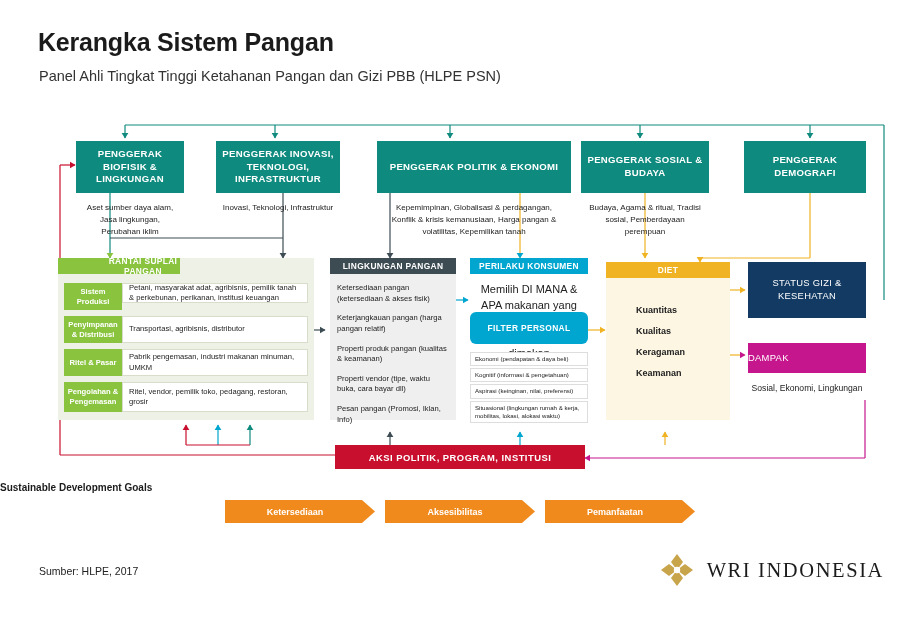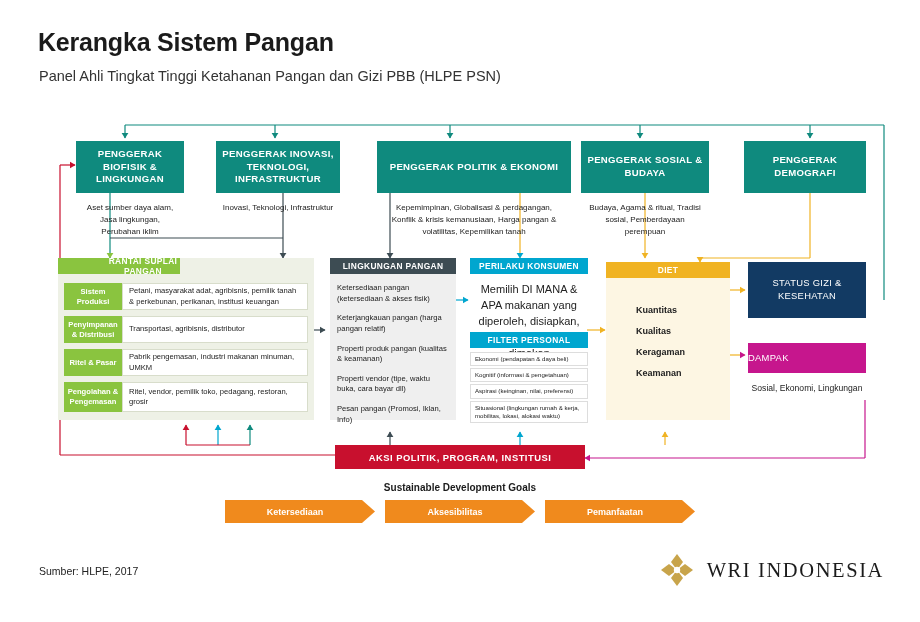--- a/index.html
+++ b/index.html
@@ -174,21 +174,21 @@
     letter-spacing: 0.5px;
     display: flex;
     align-items: center;
     justify-content: center;
     text-transform: uppercase;
   }
 
   .sdg-label {
     position: absolute;
     width: 100%;
-    text-align: center;
+    text-align: left;
     font-size: 10px;
     font-weight: bold;
     color: #1b1b1b;
   }
 
   
   .sdg-arrow {
     position: absolute;
     height: 23px;
     background: #f08a1d;
@@ -346,21 +346,21 @@
   </div>
 
   <div class="box panel" style="left:58px; top:258px; width:256px; height:162px;"></div>
   <div class="box sec-head" style="left:58px; top:258px; width:122px; height:16px; background:#8ac43f;padding-left:48px;">
     <span>RANTAI SUPLAI PANGAN</span>
   </div>
 
   <div class="box chain-label" style="left:64px; top:283px; width:58px; height:27px;">
     <span>Sistem Produksi</span>
   </div>
-  <div class="box chain-text" style="left:122px; top:283px; width:186px; height:27px;">
+  <div class="box chain-text" style="left:122px; top:283px; width:186px; height:20px;">
     <span>Petani, masyarakat adat, agribisnis, pemilik tanah &amp; perkebunan, perikanan, institusi keuangan</span>
   </div>
 
   <div class="box chain-label" style="left:64px; top:316px; width:58px; height:27px;">
     <span>Penyimpanan &amp; Distribusi</span>
   </div>
   <div class="box chain-text" style="left:122px; top:316px; width:186px; height:27px;">
     <span>Transportasi, agribisnis, distributor</span>
   </div>
 
@@ -389,21 +389,21 @@
     <div class="env-item">Properti vendor (tipe, waktu buka, cara bayar dll)</div>
     <div class="env-item">Pesan pangan (Promosi, Iklan, Info)</div>
   </div>
 
   <div class="box sec-head" style="left:470px; top:258px; width:118px; height:16px; background:#00a6cf;">
     <span>PERILAKU KONSUMEN</span>
   </div>
   <div class="box consumer-text" style="left:470px; top:282px; width:118px; height:44px;">
     <span>Memilih DI MANA &amp; APA makanan yang diperoleh, disiapkan, dimasak, disimpan &amp; dimakan</span>
   </div>
-  <div class="box sec-head" style="left:470px; top:332px; width:118px; height:16px; background:#00a6cf;">
+  <div class="box sec-head" style="left:470px; top:312px; width:118px; height:32px; background:#00a6cf;border-radius:6px;">
     <span>FILTER PERSONAL</span>
   </div>
   <div class="box" style="left:470px; top:352px; width:118px; height:66px; display:flex; flex-direction:column; gap:2px;">
     <div class="filter-item">Ekonomi (pendapatan &amp; daya beli)</div>
     <div class="filter-item">Kognitif (informasi &amp; pengetahuan)</div>
     <div class="filter-item">Aspirasi (keinginan, nilai, preferensi)</div>
     <div class="filter-item" style="line-height:1.3;">Situasional (lingkungan rumah &amp; kerja, mobilitas, lokasi, alokasi waktu)</div>
   </div>
 
   <div class="box panel-cream" style="left:606px; top:262px; width:124px; height:158px;"></div>

